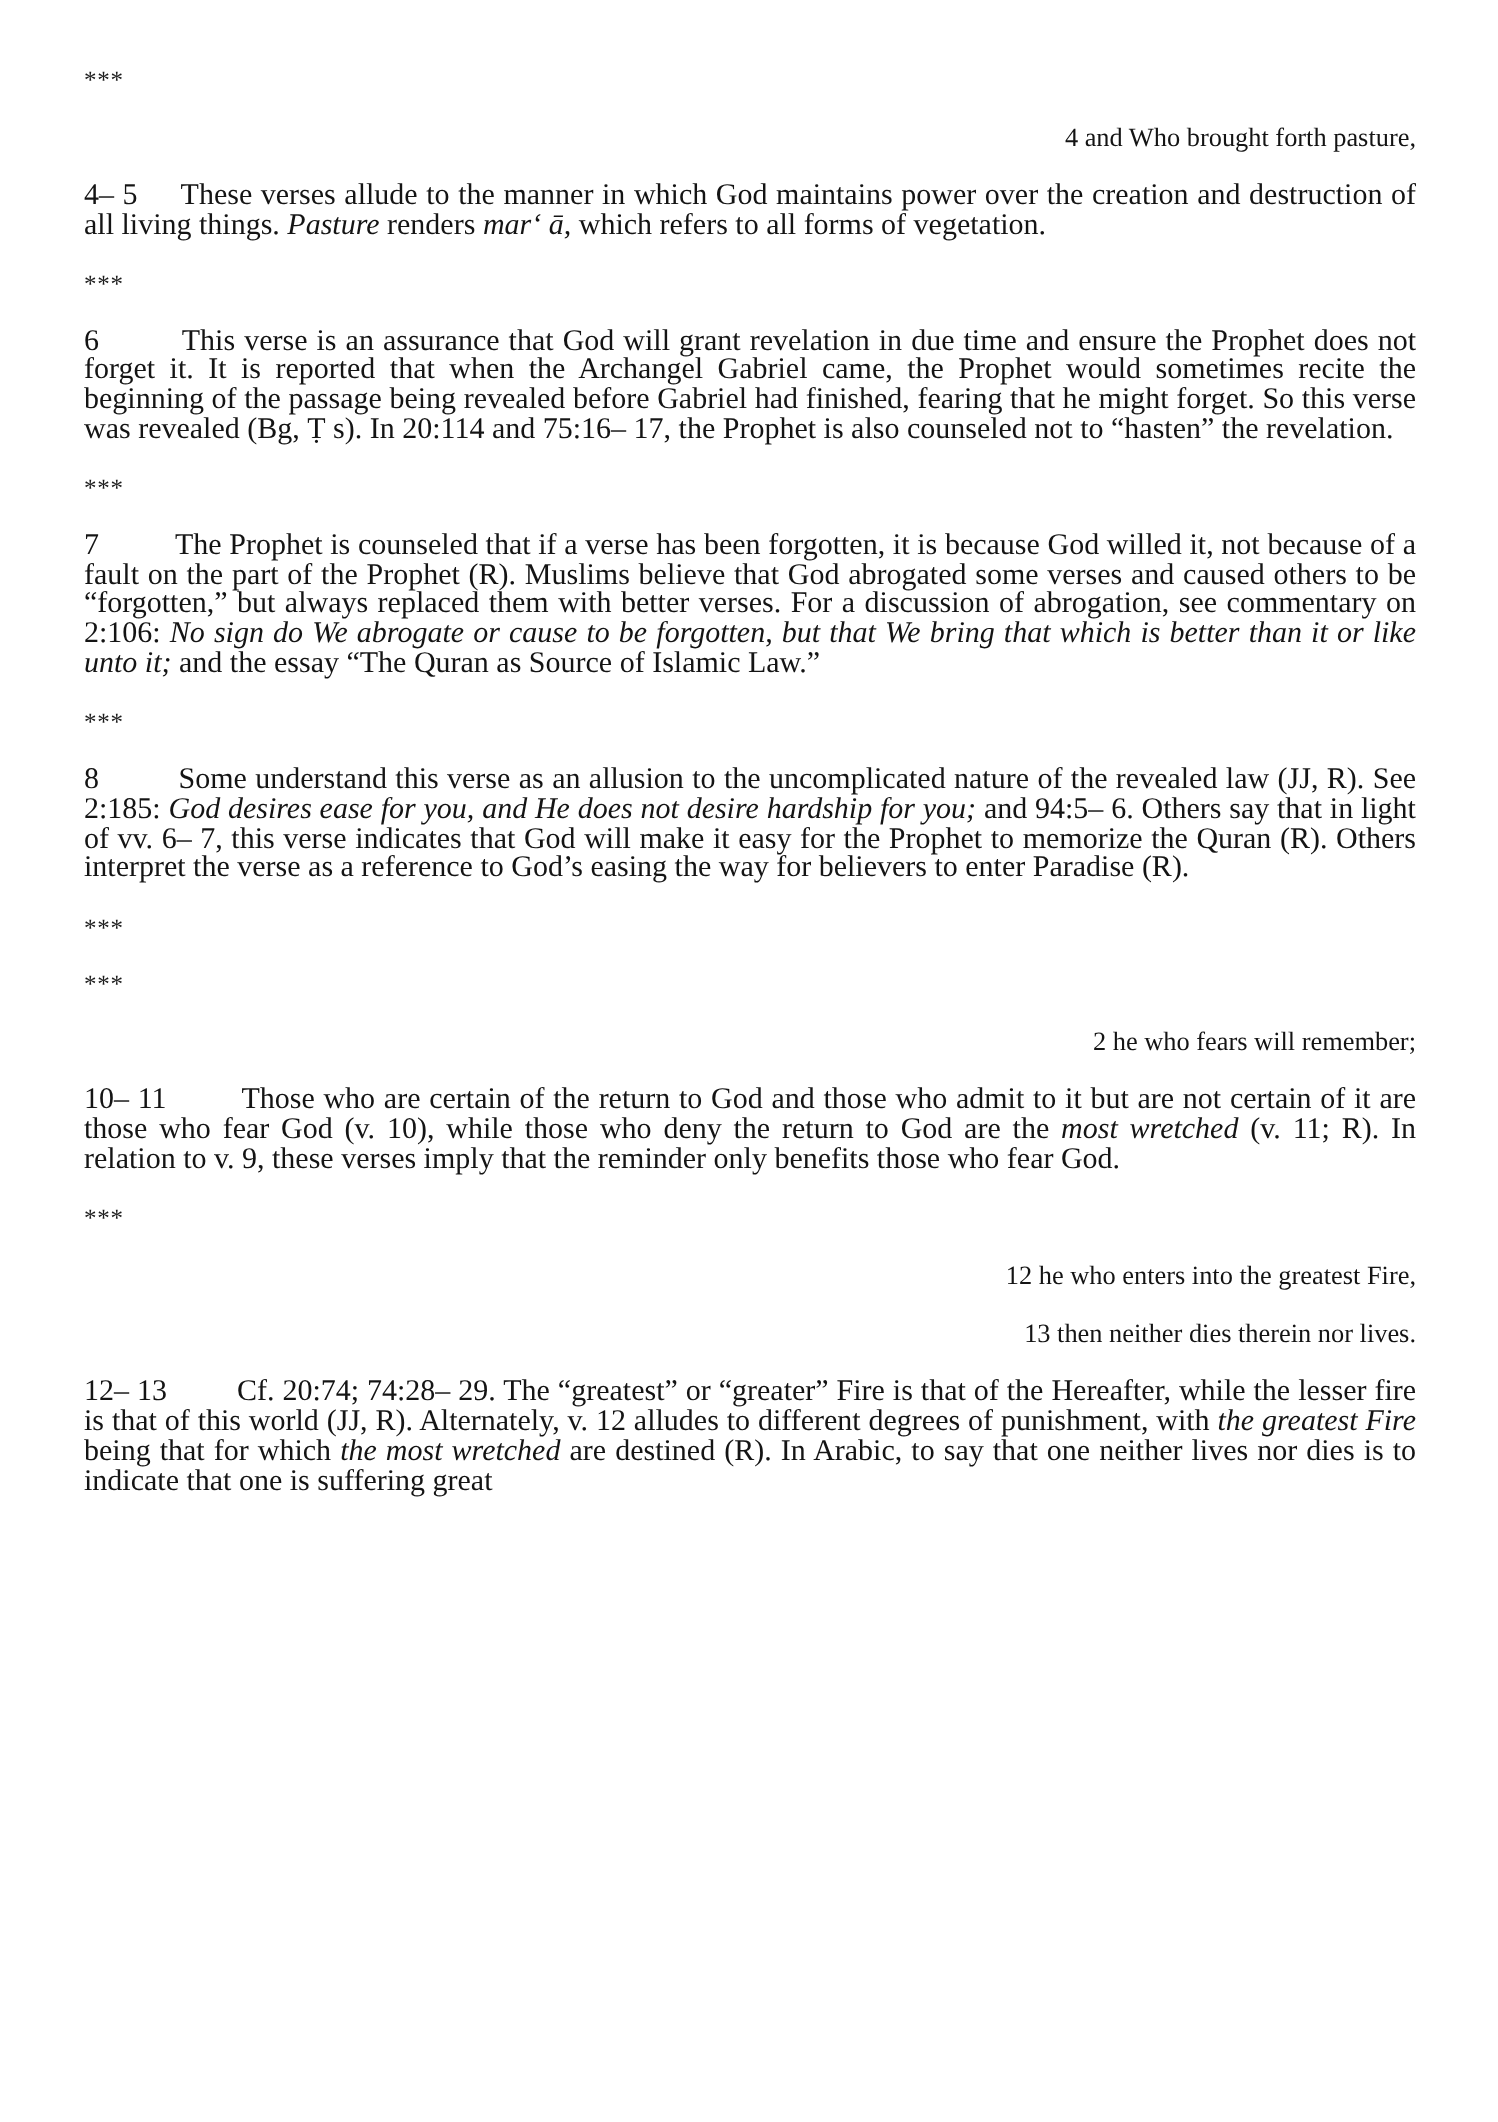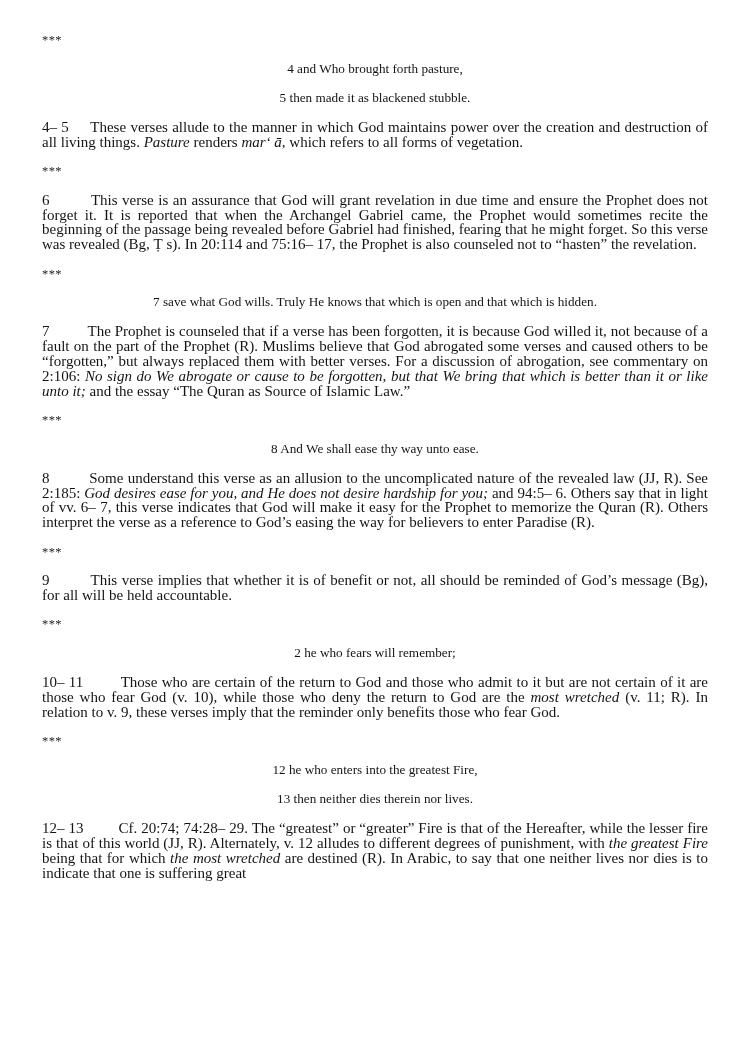--- a/index.html
+++ b/index.html
@@ -32,21 +32,21 @@
     letter-spacing: 0.4px;
     margin: 0 0 14px 0;
     color: #1b1b1b;
     font-family: "Liberation Serif", "DejaVu Serif", serif;
   }
   
   .verse {
     font-size: 13.2px;
     line-height: 14.8px;
     margin: 0 0 14.5px 0;
-    text-align: center;
+    text-align: right;
     white-space: nowrap;
   }
   
   .commentary {
     font-size: 15px;
     line-height: 14.8px;
     margin: 0 0 14.5px 0;
     text-align: justify;
     text-justify: inter-word;
   }
@@ -60,45 +60,41 @@
 </head>
 <body>
 
 <div class="page">
   <div class="col">
 
     <p class="sep">***</p>
 
     <p class="verse">4 and Who brought forth pasture,</p>
 
-    <p class="verse">5 then made it as blackened stubble.</p>
 
     <p class="commentary"><span class="vnum">4– 5</span><span class="vnum">	&nbsp;&nbsp;&nbsp;&nbsp;</span><span>These verses allude to the manner in which God maintains power over the creation and destruction of all living things. </span><i>Pasture</i><span> renders </span><i>marʻ ā,</i><span> which refers to all forms of vegetation.</span></p>
 
     <p class="sep">***</p>
 
 
     <p class="commentary"><span class="vnum">6</span><span class="vnum">	&nbsp;&nbsp;&nbsp;&nbsp;</span><span>This verse is an assurance that God will grant revelation in due time and ensure the Prophet does not forget it. It is reported that when the Archangel Gabriel came, the Prophet would sometimes recite the beginning of the passage being revealed before Gabriel had finished, fearing that he might forget. So this verse was revealed (Bg, Ṭ s). In 20:114 and 75:16– 17, the Prophet is also counseled not to “hasten” the revelation.</span></p>
 
     <p class="sep">***</p>
 
-    <p class="verse">7 save what God wills. Truly He knows that which is open and that which is hidden.</p>
 
     <p class="commentary"><span class="vnum">7</span><span class="vnum">	&nbsp;&nbsp;&nbsp;&nbsp;</span><span>The Prophet is counseled that if a verse has been forgotten, it is because God willed it, not because of a fault on the part of the Prophet (R). Muslims believe that God abrogated some verses and caused others to be “forgotten,” but always replaced them with better verses. For a discussion of abrogation, see commentary on 2:106: </span><i>No sign do We abrogate or cause to be forgotten, but that We bring that which is better than it or like unto it;</i><span> and the essay “The Quran as Source of Islamic Law.”</span></p>
 
     <p class="sep">***</p>
 
-    <p class="verse">8 And We shall ease thy way unto ease.</p>
 
     <p class="commentary"><span class="vnum">8</span><span class="vnum">	&nbsp;&nbsp;&nbsp;&nbsp;</span><span>Some understand this verse as an allusion to the uncomplicated nature of the revealed law (JJ, R). See 2:185: </span><i>God desires ease for you, and He does not desire hardship for you;</i><span> and 94:5– 6. Others say that in light of vv. 6– 7, this verse indicates that God will make it easy for the Prophet to memorize the Quran (R). Others interpret the verse as a reference to God’s easing the way for believers to enter Paradise (R).</span></p>
 
     <p class="sep">***</p>
 
 
-    <p class="commentary"><span class="vnum">9</span><span class="vnum">	&nbsp;&nbsp;&nbsp;&nbsp;</span><span>This verse implies that whether it is of benefit or not, all should be reminded of God’s message (Bg), for all will be held accountable.</span></p>
 
     <p class="sep">***</p>
 
     <p class="verse">2 he who fears will remember;</p>
 
     <p class="commentary"><span class="vnum">10– 11</span><span class="vnum">	&nbsp;&nbsp;&nbsp;&nbsp;</span><span>Those who are certain of the return to God and those who admit to it but are not certain of it are those who fear God (v. 10), while those who deny the return to God are the </span><i>most wretched</i><span> (v. 11; R). In relation to v. 9, these verses imply that the reminder only benefits those who fear God.</span></p>
 
 
     <p class="sep">***</p>
 

